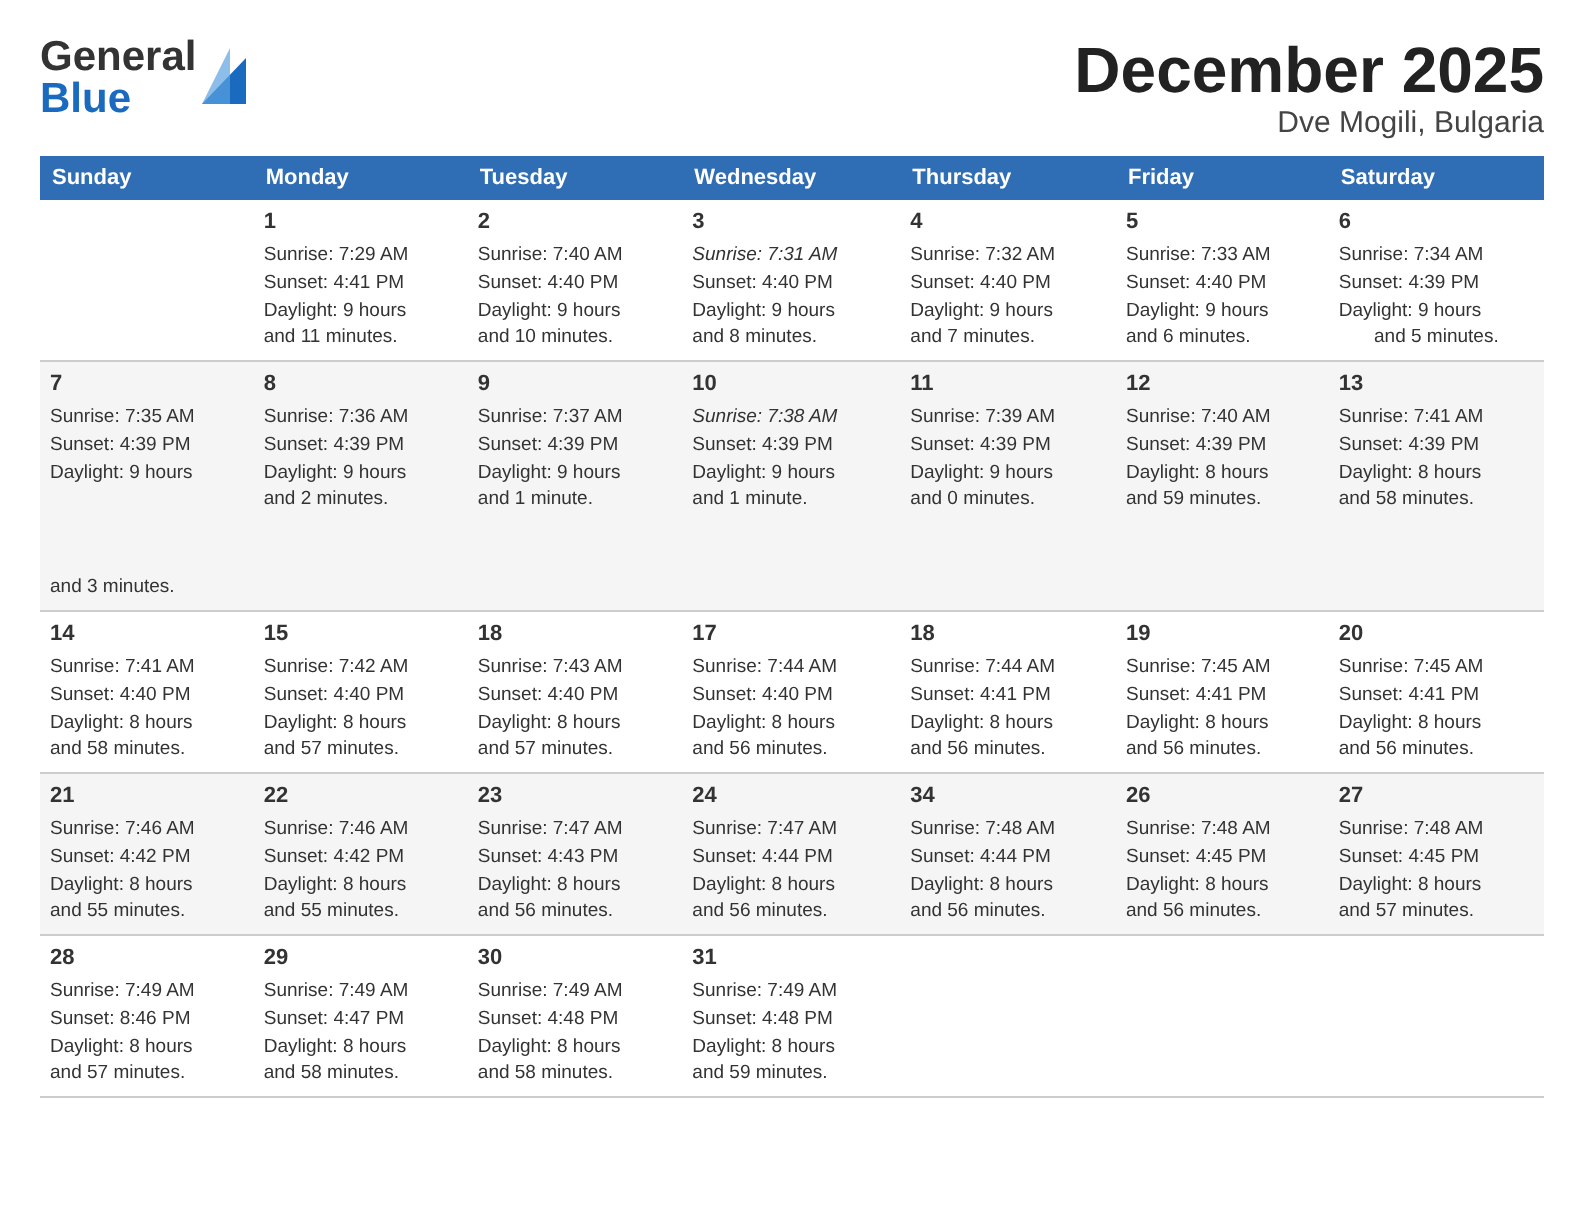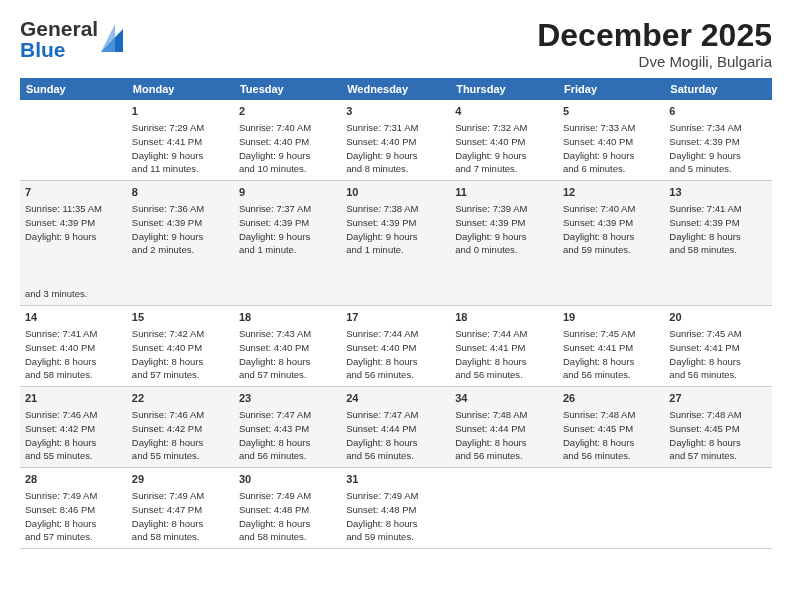--- a/index.html
+++ b/index.html
@@ -125,21 +125,21 @@
           </td>
           <td>
             <span class="day-num">2</span>
             <span style="display: block;">Sunrise: 7:40 AM</span>
             <span style="display: block;">Sunset: 4:40 PM</span>
             <span style="display: block;">Daylight: 9 hours</span>
             <span style="display: block;">and 10 minutes.</span>
           </td>
           <td>
             <span class="day-num">3</span>
-            <span style="display: block;">Sunrise: 7:31 AM</span>
+            <span style="display: block; font-style: italic;">Sunrise: 7:31 AM</span>
             <span style="display: block;">Sunset: 4:40 PM</span>
             <span style="display: block;">Daylight: 9 hours</span>
             <span style="display: block;">and 8 minutes.</span>
           </td>
           <td>
             <span class="day-num">4</span>
             <span style="display: block;">Sunrise: 7:32 AM</span>
             <span style="display: block;">Sunset: 4:40 PM</span>
             <span style="display: block;">Daylight: 9 hours</span>
             <span style="display: block;">and 7 minutes.</span>
@@ -149,48 +149,48 @@
             <span style="display: block;">Sunrise: 7:33 AM</span>
             <span style="display: block;">Sunset: 4:40 PM</span>
             <span style="display: block;">Daylight: 9 hours</span>
             <span style="display: block;">and 6 minutes.</span>
           </td>
           <td>
             <span class="day-num">6</span>
             <span style="display: block;">Sunrise: 7:34 AM</span>
             <span style="display: block;">Sunset: 4:39 PM</span>
             <span style="display: block;">Daylight: 9 hours</span>
-            <span style="display: block;">and 5 minutes.</span>
+            <span style="display: block; text-align: center;">and 5 minutes.</span>
           </td>
         </tr>
         <tr>
           <td>
             <span class="day-num">7</span>
-            <span style="display: block;">Sunrise: 11:35 AM</span>
+            <span style="display: block;">Sunrise: 7:35 AM</span>
             <span style="display: block;">Sunset: 4:39 PM</span>
             <span style="display: block;">Daylight: 9 hours</span>
             <span style="display: block; margin-top: 44px;">and 3 minutes.</span>
           </td>
           <td>
             <span class="day-num">8</span>
             <span style="display: block;">Sunrise: 7:36 AM</span>
             <span style="display: block;">Sunset: 4:39 PM</span>
             <span style="display: block;">Daylight: 9 hours</span>
             <span style="display: block;">and 2 minutes.</span>
           </td>
           <td>
             <span class="day-num">9</span>
             <span style="display: block;">Sunrise: 7:37 AM</span>
             <span style="display: block;">Sunset: 4:39 PM</span>
             <span style="display: block;">Daylight: 9 hours</span>
             <span style="display: block;">and 1 minute.</span>
           </td>
           <td>
             <span class="day-num">10</span>
-            <span style="display: block;">Sunrise: 7:38 AM</span>
+            <span style="display: block; font-style: italic;">Sunrise: 7:38 AM</span>
             <span style="display: block;">Sunset: 4:39 PM</span>
             <span style="display: block;">Daylight: 9 hours</span>
             <span style="display: block;">and 1 minute.</span>
           </td>
           <td>
             <span class="day-num">11</span>
             <span style="display: block;">Sunrise: 7:39 AM</span>
             <span style="display: block;">Sunset: 4:39 PM</span>
             <span style="display: block;">Daylight: 9 hours</span>
             <span style="display: block;">and 0 minutes.</span>

